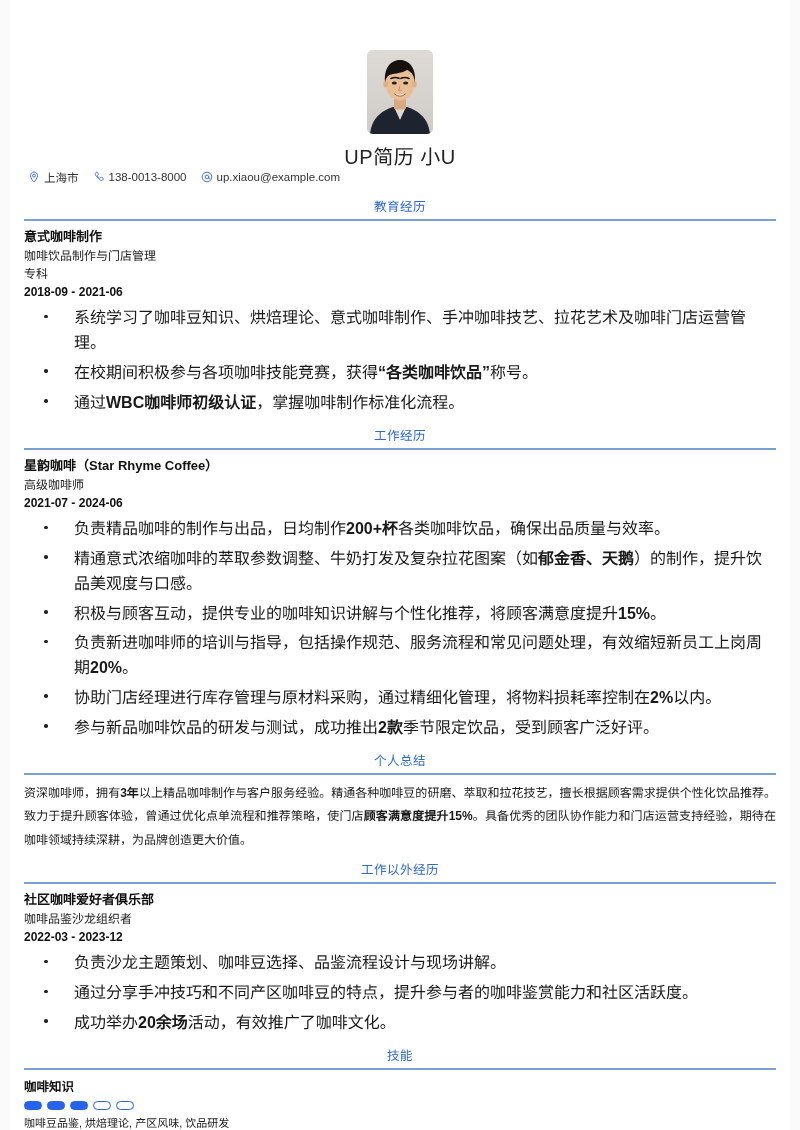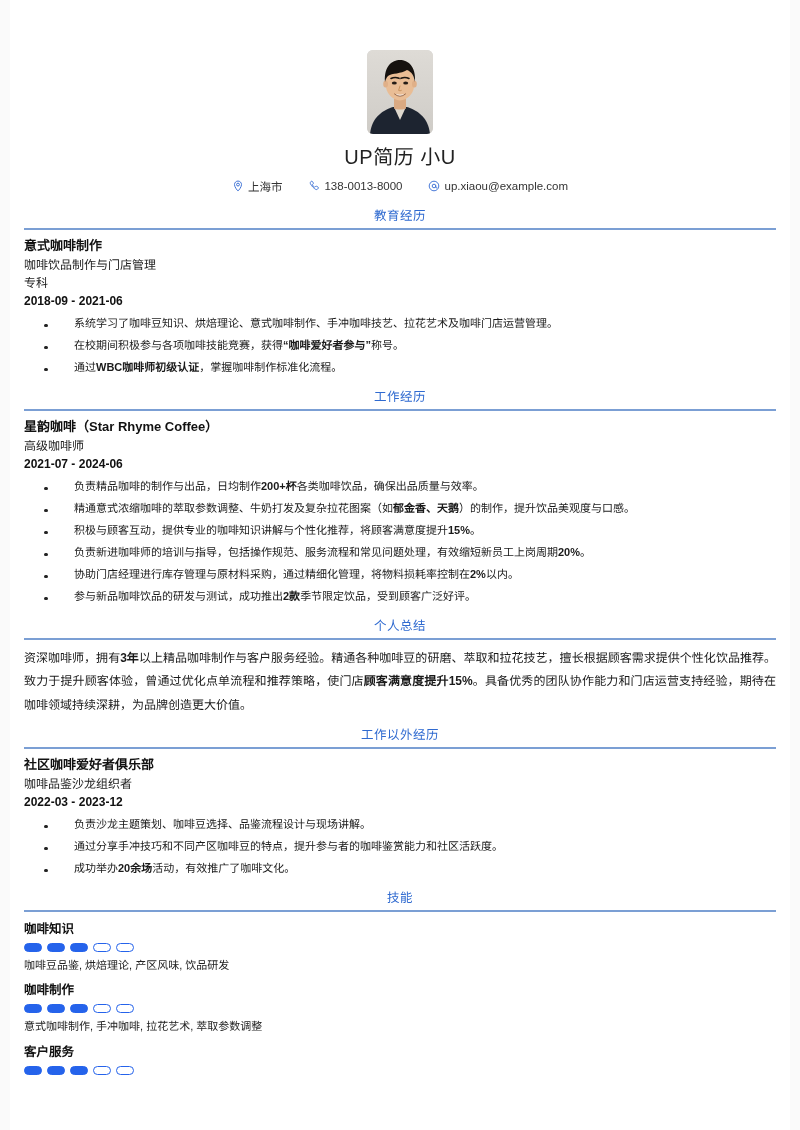--- a/index.html
+++ b/index.html
@@ -42,27 +42,25 @@
 
   .full-name {
     font-size: 20px;
     font-weight: 400;
     letter-spacing: .5px;
     color: #222;
     margin: 11px 0 0 0;
     line-height: 1.2;
   }
   .contact-line {
-    margin-top: 9px;
     font-size: 11.5px;
     color: #333;
     display: flex;
-    justify-content: center;
     align-items: center;
-    gap: 18px;
+    gap: 6px;
     flex-wrap: wrap;
   }
   .contact-item {
     display: inline-flex;
     align-items: center;
     gap: 4px;
     padding: 0 4px;
     white-space: nowrap;
   }
   .contact-item .ci {
@@ -115,21 +113,21 @@
     line-height: 1.5;
     margin-bottom: 3px;
   }
   ul.bullets {
     list-style: none;
     margin: 0;
     padding: 0;
   }
   ul.bullets li {
     position: relative;
-    font-size: 11px;
+    font-size: 16px;
     line-height: 1.55;
     color: #1a1a1a;
     padding: 2.5px 0 2.5px 50px;
   }
   ul.bullets li::before {
     content: "";
     position: absolute;
     left: 20px;
     top: 11px;
     width: 3.5px;
@@ -264,21 +262,21 @@
     <div class="section-title">教育经历</div>
     <div class="section-rule"></div>
 
     <div class="entry">
       <div class="entry-org">意式咖啡制作</div>
       <div class="entry-role">咖啡饮品制作与门店管理</div>
       <div class="entry-role">专科</div>
       <div class="entry-date">2018-09 - 2021-06</div>
       <ul class="bullets">
           <li>系统学习了咖啡豆知识、烘焙理论、意式咖啡制作、手冲咖啡技艺、拉花艺术及咖啡门店运营管理。</li>
-          <li>在校期间积极参与各项咖啡技能竞赛，获得<b>“咖啡爱好者参与”</b>称号。</li>
+          <li>在校期间积极参与各项咖啡技能竞赛，获得<b>“各类咖啡饮品”</b>称号。</li>
           <li>通过<b>WBC咖啡师初级认证</b>，掌握咖啡制作标准化流程。</li>
         </ul>
     </div>
   </div>
 
   <div class="section">
     <div class="section-title">工作经历</div>
     <div class="section-rule"></div>
 
     <div class="entry">

